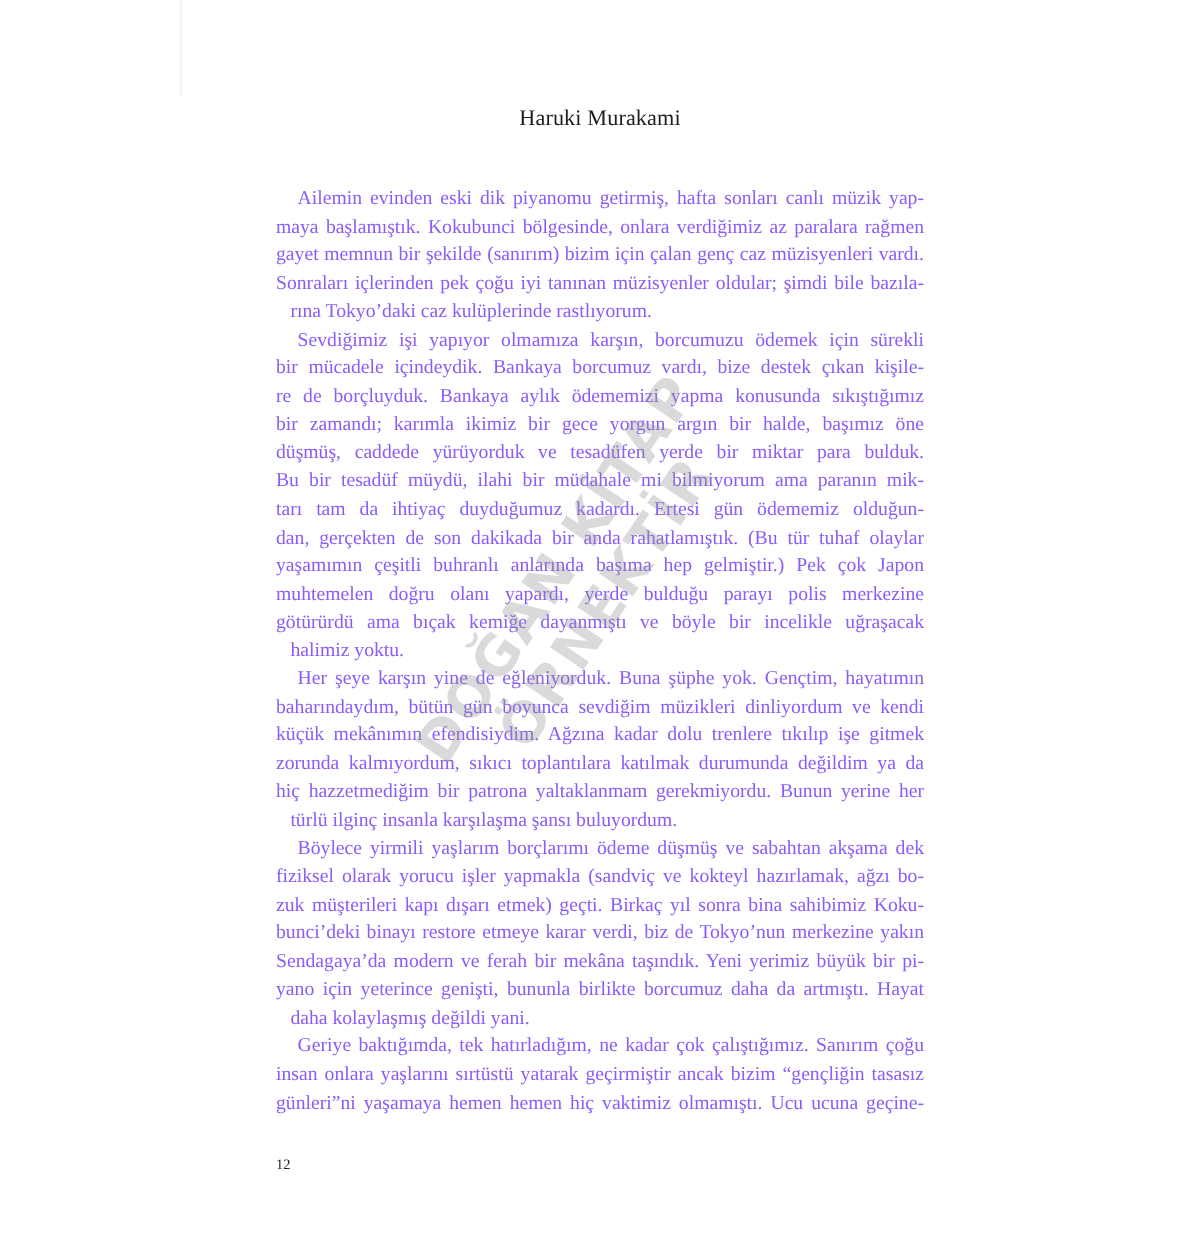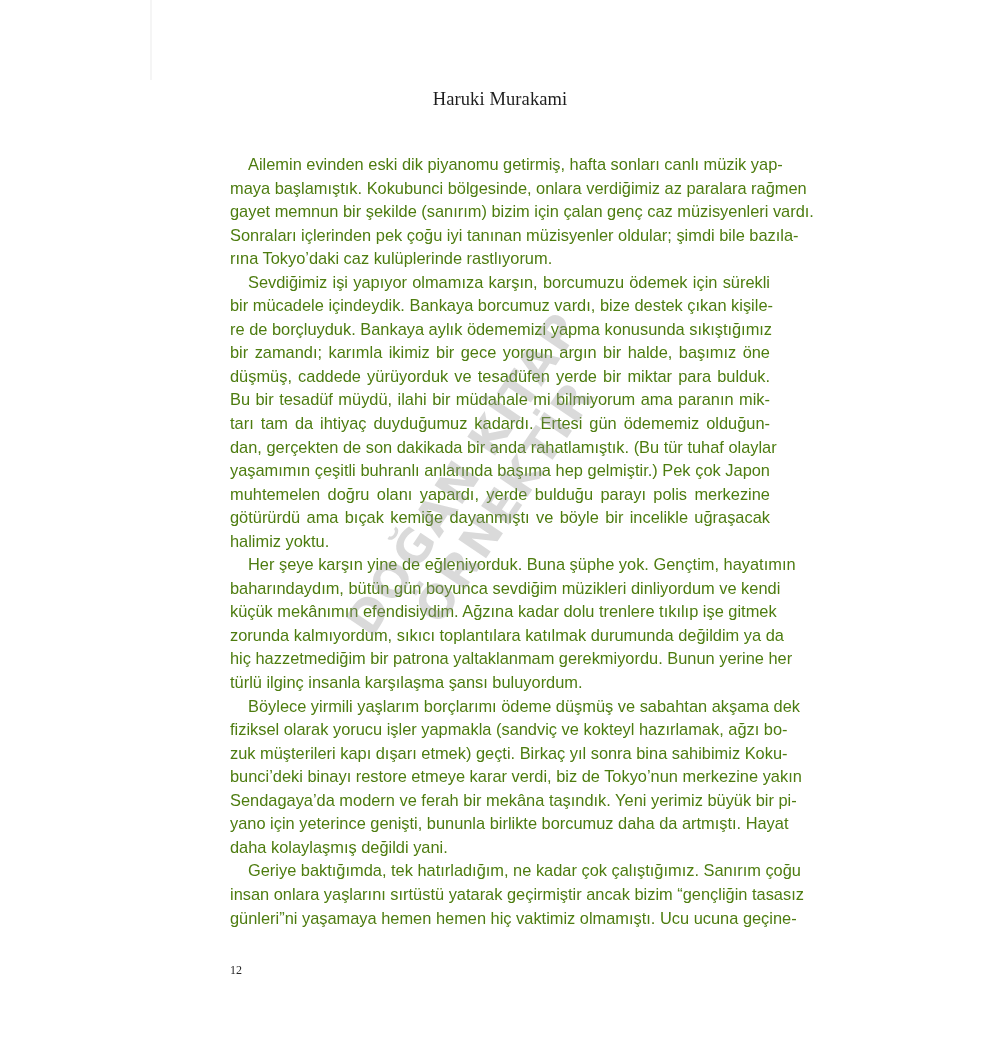--- a/index.html
+++ b/index.html
@@ -30,37 +30,38 @@
       font-family: "Liberation Serif", "DejaVu Serif", serif;
       font-size: 18.5px;
       color: #1e1e1e;
       letter-spacing: 0.1px;
     }
     .body-text {
       position: absolute;
       left: 230px;
       top: 153px;
       width: 540px;
-      font-family: Liberation Sans, sans-serif;
+      font-family: Liberation Serif, serif;
       font-size: 16.4px;
       line-height: 23.55px;
-      color: #4d7c0f;
+      color: #8b5cf6;
     }
     .paragraph { margin: 0; padding: 0; }
     .line {
       display: block;
       text-align: justify;
       text-align-last: justify;
       white-space: nowrap;
       height: 23.55px;
       overflow: visible;
     }
     .line.indent { padding-left: 18px; }
     .line.last {
       text-align-last: left;
+      margin-left: 12px;
     }
     .page-number {
       position: absolute;
       left: 230px;
       top: 963px;
       font-family: "Liberation Serif", "DejaVu Serif", serif;
       font-size: 12px;
       color: #262626;
     }
     .watermark {

